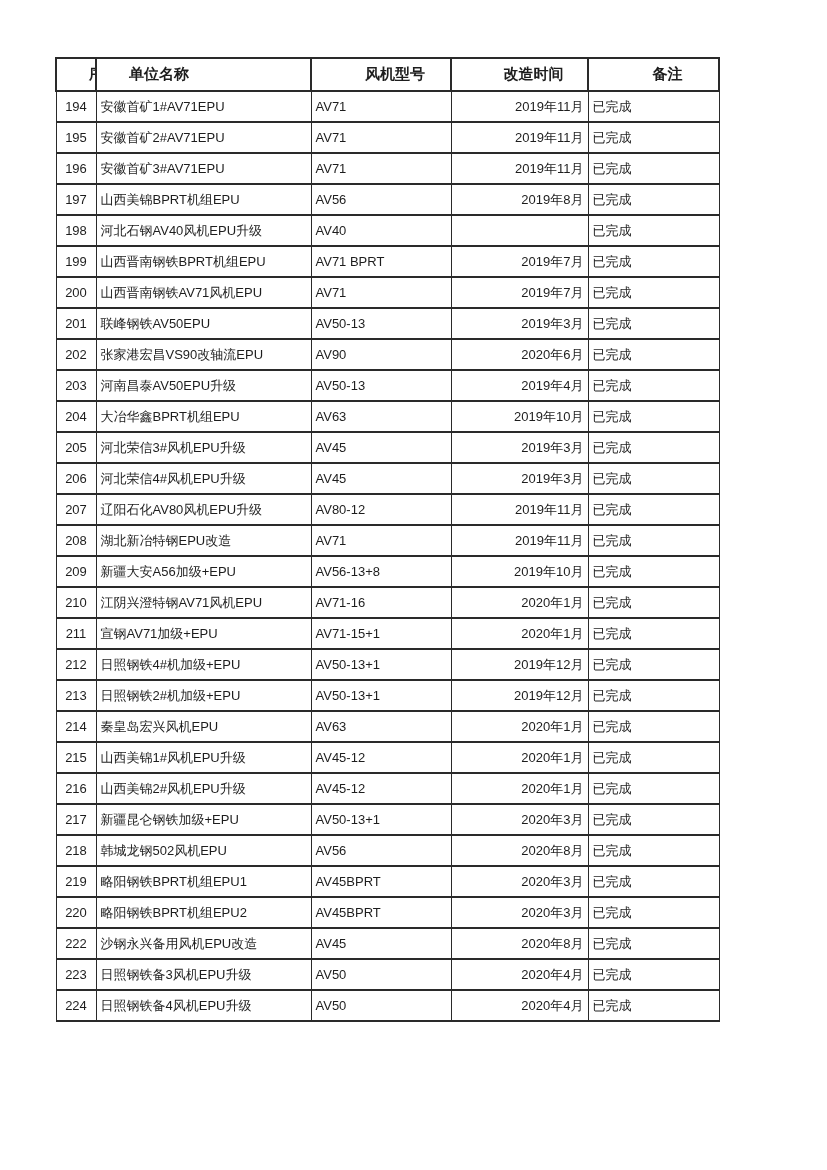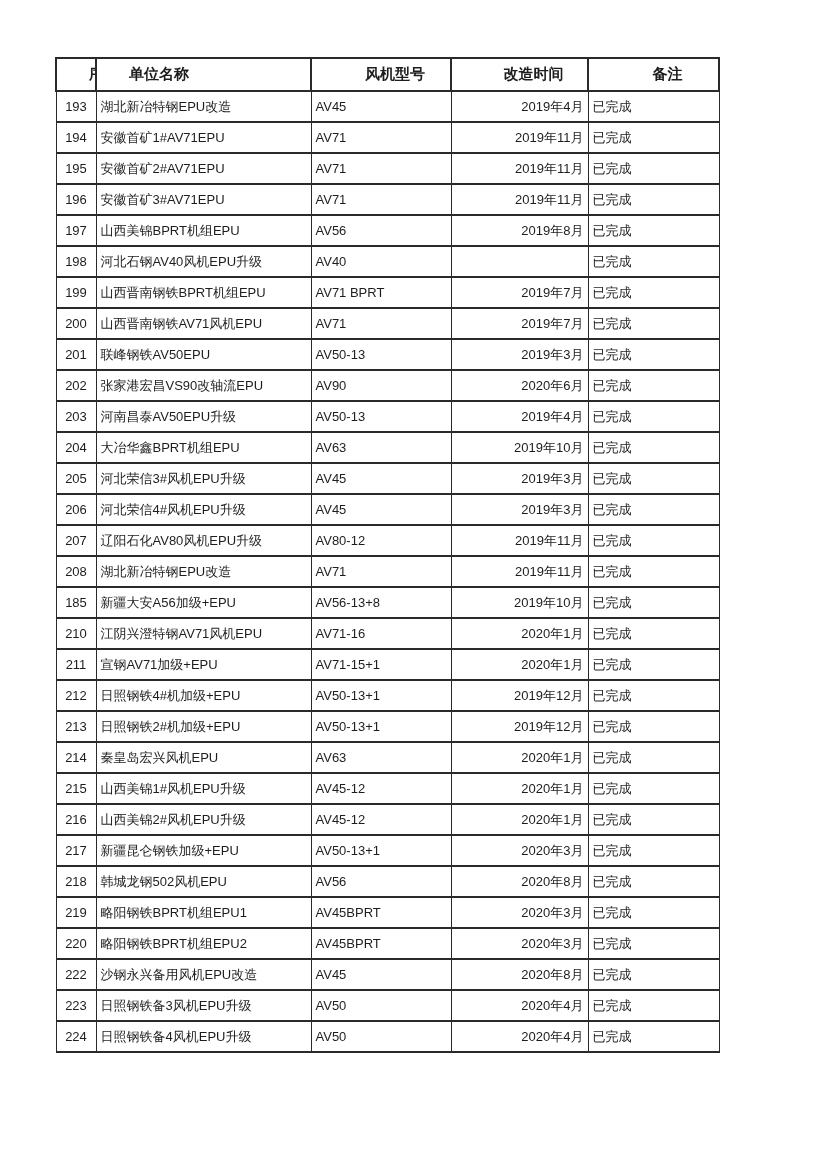--- a/index.html
+++ b/index.html
@@ -87,27 +87,20 @@
       <tr>
         <th class="h-index">序号</th>
         <th class="h-name">单位名称</th>
         <th class="h-model">风机型号</th>
         <th class="h-date">改造时间</th>
         <th class="h-remark">备注</th>
       </tr>
     </thead>
     <tbody>
         <tr>
-    <td class="cell-index">193</td>
-    <td class="cell-name">湖北新冶特钢EPU改造</td>
-    <td class="cell-model">AV45</td>
-    <td class="cell-date">2019年4月</td>
-    <td class="cell-remark">已完成</td>
-  </tr>
-        <tr>
     <td class="cell-index">194</td>
     <td class="cell-name">安徽首矿1#AV71EPU</td>
     <td class="cell-model">AV71</td>
     <td class="cell-date">2019年11月</td>
     <td class="cell-remark">已完成</td>
   </tr>
         <tr>
     <td class="cell-index">195</td>
     <td class="cell-name">安徽首矿2#AV71EPU</td>
     <td class="cell-model">AV71</td>
@@ -199,21 +192,21 @@
     <td class="cell-remark">已完成</td>
   </tr>
         <tr>
     <td class="cell-index">208</td>
     <td class="cell-name">湖北新冶特钢EPU改造</td>
     <td class="cell-model">AV71</td>
     <td class="cell-date">2019年11月</td>
     <td class="cell-remark">已完成</td>
   </tr>
         <tr>
-    <td class="cell-index">185</td>
+    <td class="cell-index">209</td>
     <td class="cell-name">新疆大安A56加级+EPU</td>
     <td class="cell-model">AV56-13+8</td>
     <td class="cell-date">2019年10月</td>
     <td class="cell-remark">已完成</td>
   </tr>
         <tr>
     <td class="cell-index">210</td>
     <td class="cell-name">江阴兴澄特钢AV71风机EPU</td>
     <td class="cell-model">AV71-16</td>
     <td class="cell-date">2020年1月</td>

